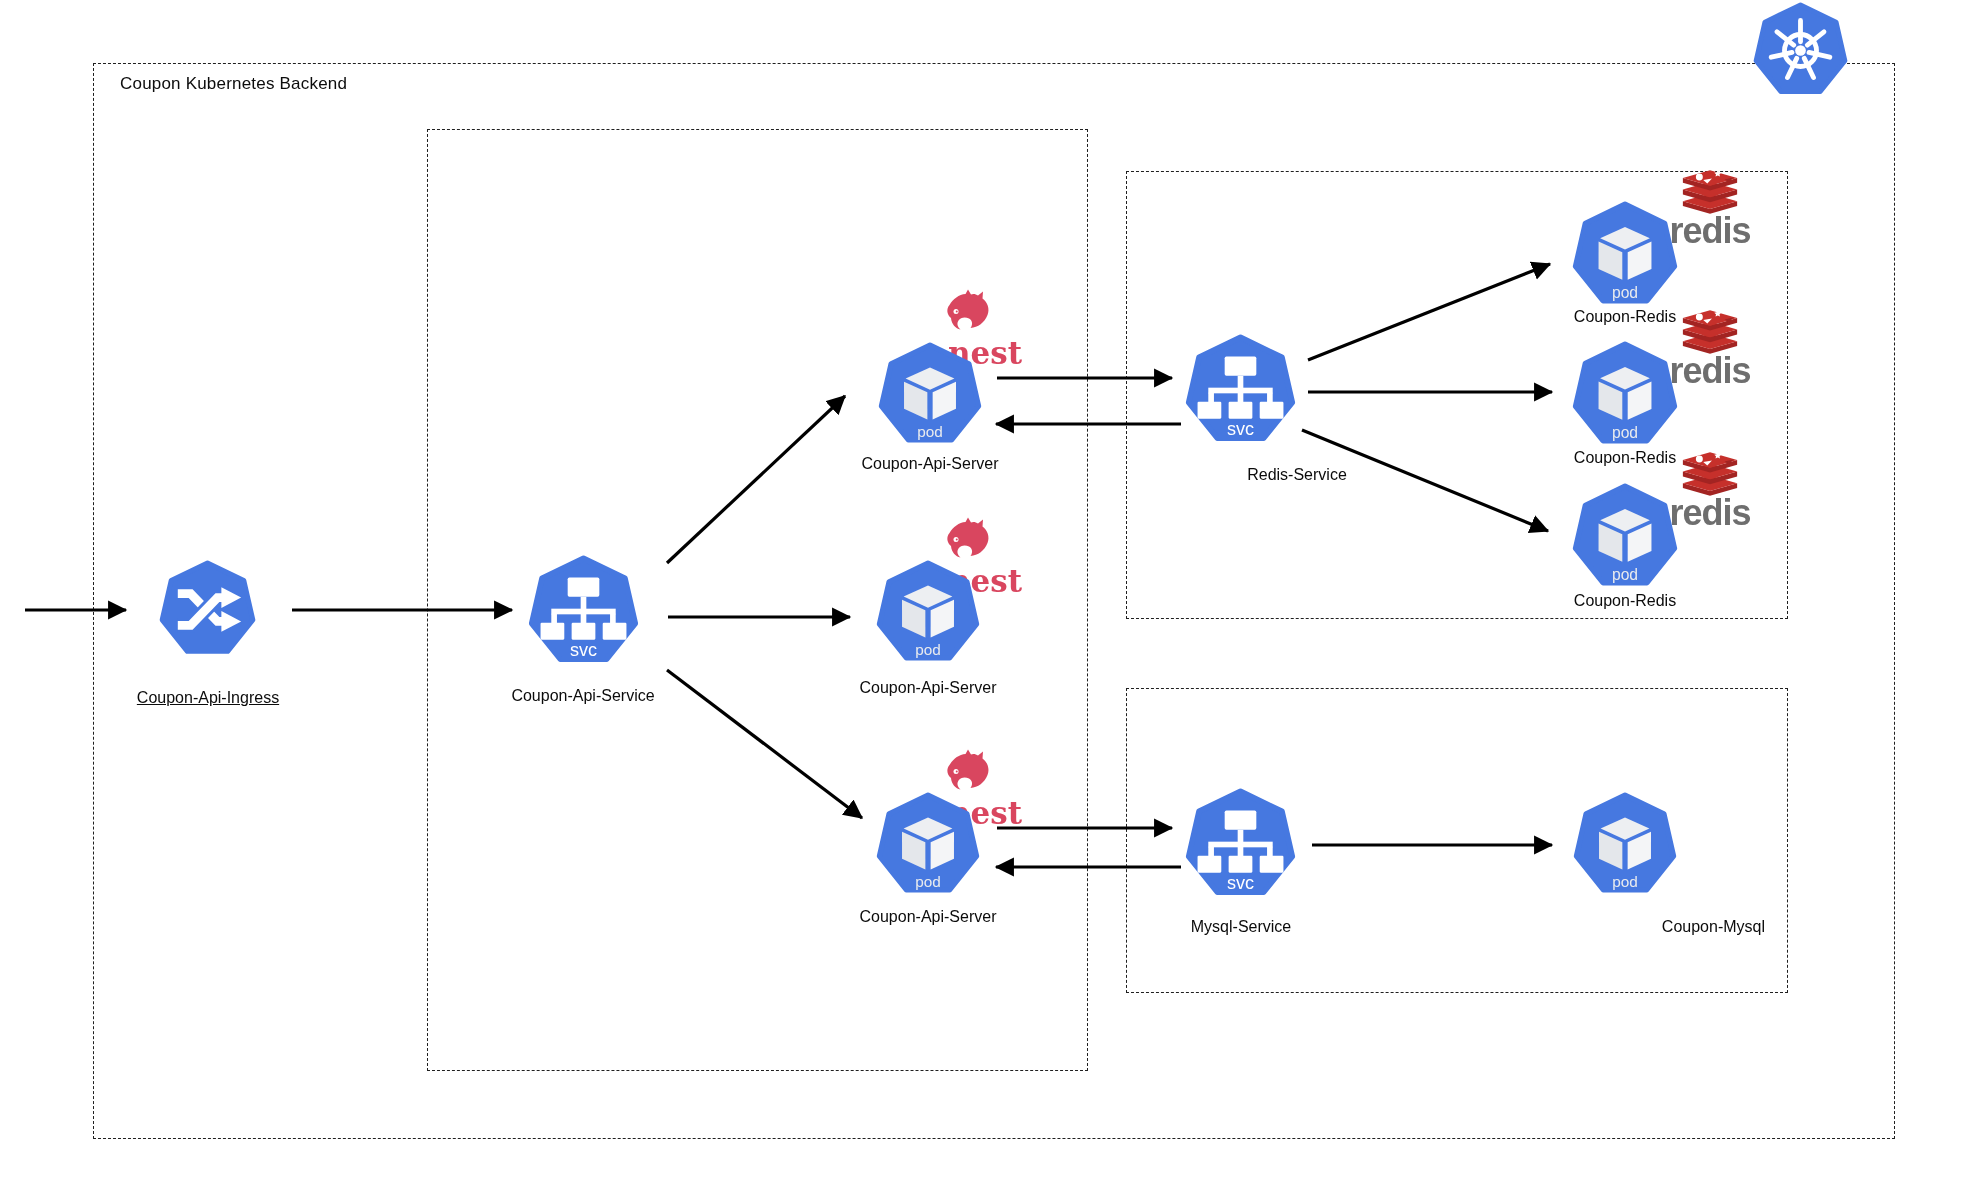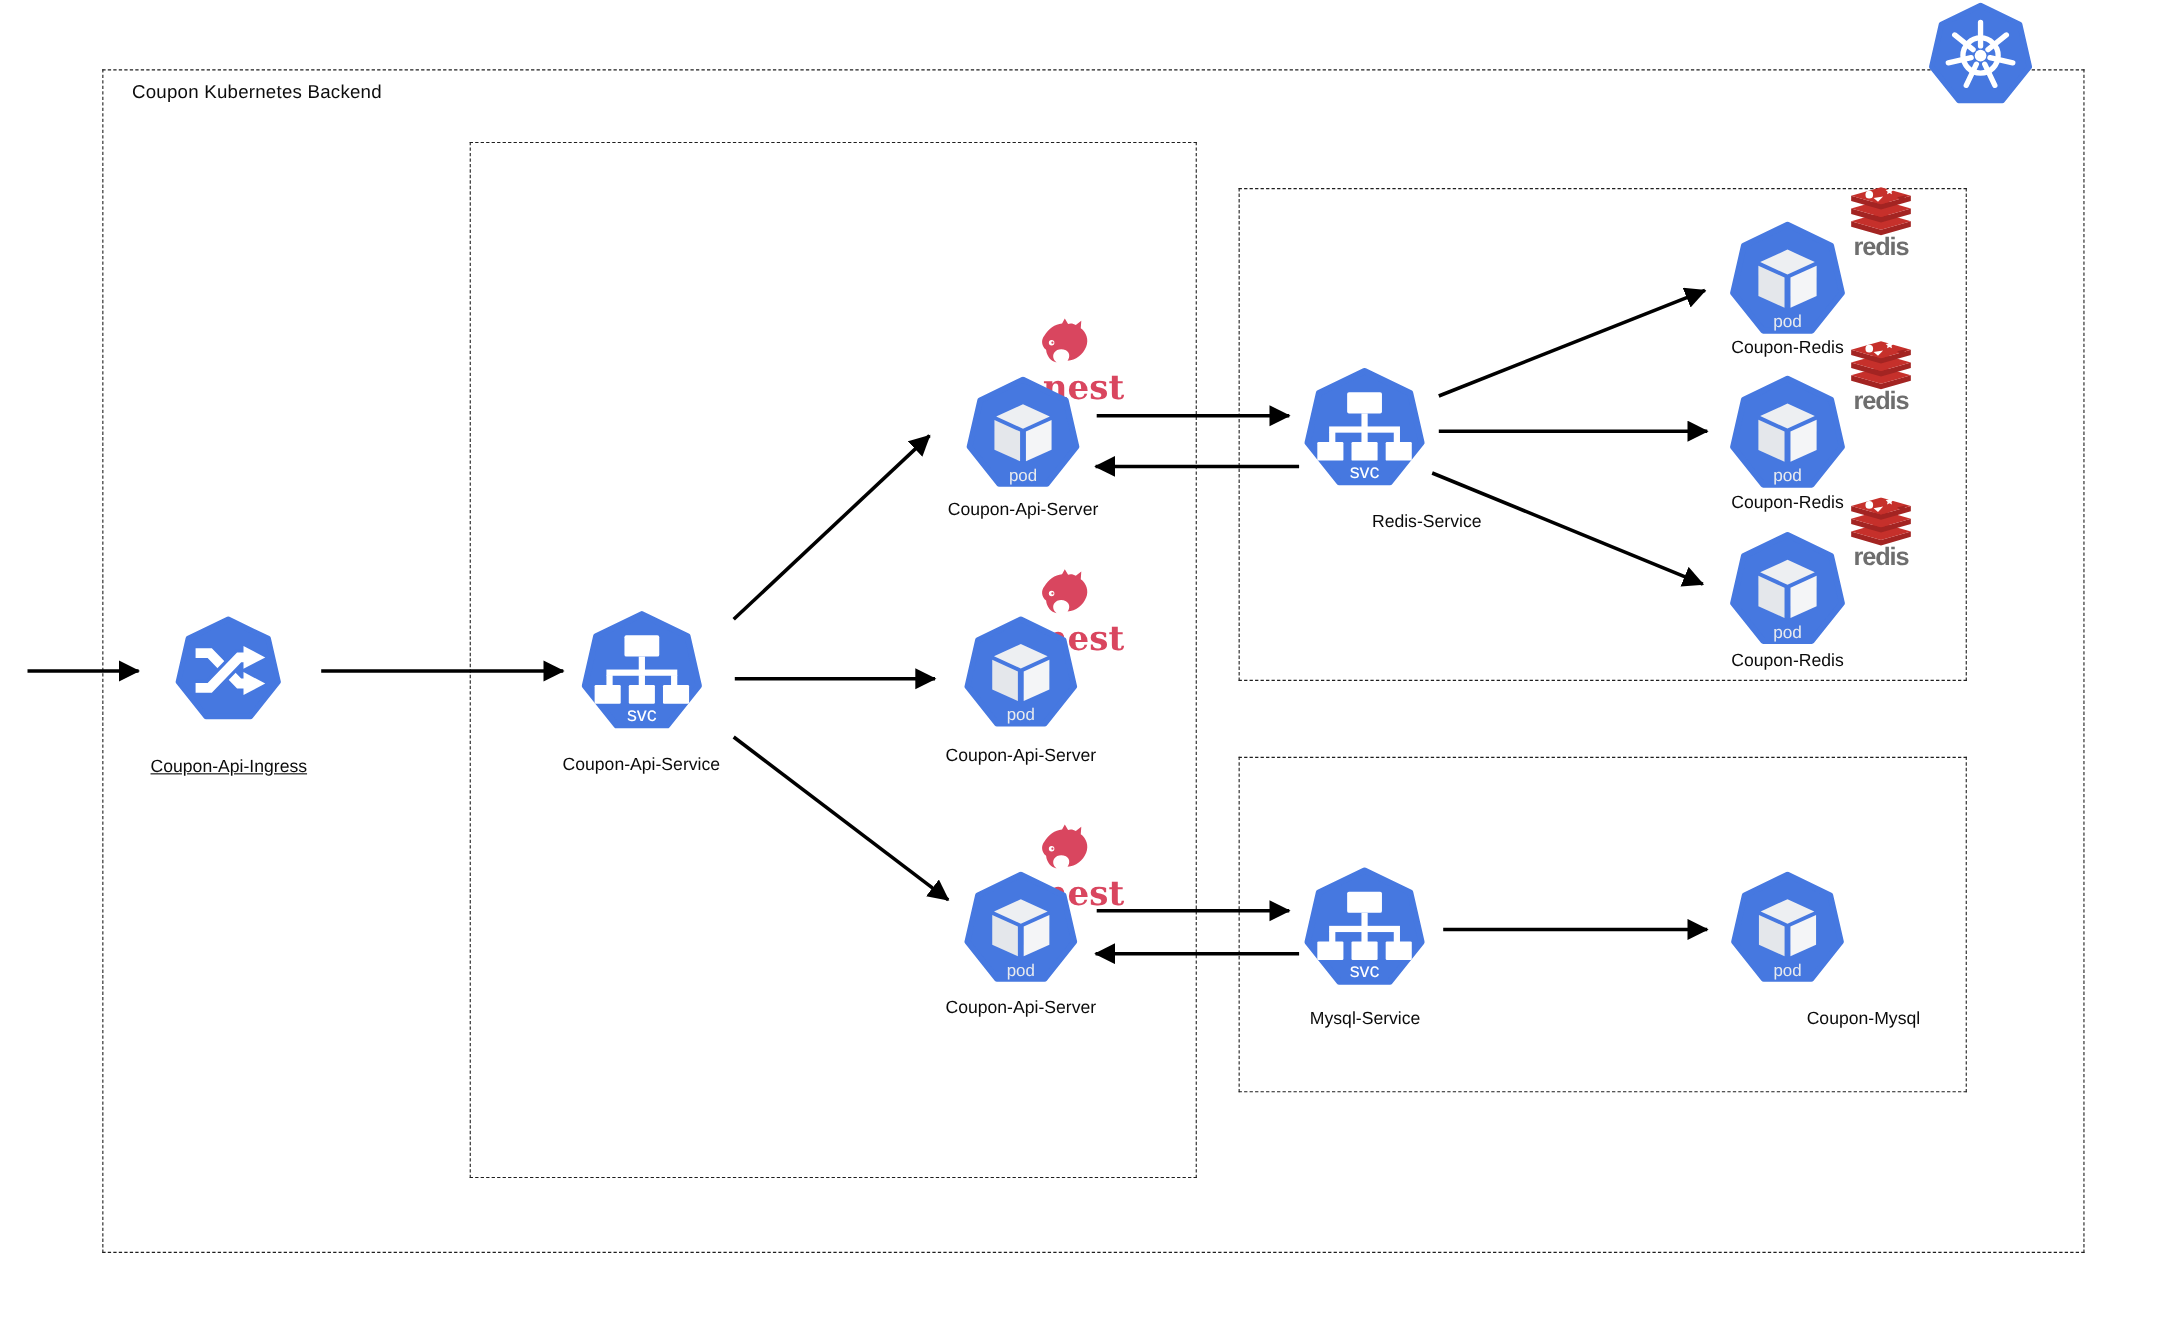--- a/index.html
+++ b/index.html
@@ -18,21 +18,21 @@
   
   .node-icon{position:absolute; z-index:3;}
   .node-label{position:absolute; width:280px; text-align:center; font-size:16px; color:#0b0b0b; z-index:3; white-space:nowrap;}
 
   
   .nest-logo{position:absolute; z-index:3; display:flex; align-items:flex-start;flex-direction:column;}
   .nest-logo .nest-text{font-family:"DejaVu Serif", serif; font-weight:bold; font-size:31px; color:var(--nest-red,#d9465f); margin-left:4px; line-height:1;}
 
   
   .redis-logo{position:absolute; z-index:3; width:84px; display:flex; flex-direction:column; align-items:center;}
-  .redis-logo .redis-text{font-weight:bold; font-size:23px; color:var(--redis-text-gray,#6e6e6e); letter-spacing:-1px; line-height:1; margin-top:-2px;}
+  .redis-logo .redis-text{font-weight:bold; font-size:36px; color:var(--redis-text-gray,#6e6e6e); letter-spacing:-1px; line-height:1; margin-top:-2px;}
 
   .icon-badge{font-family:"Liberation Sans", sans-serif;}
   .defs-holder{position:absolute; width:0; height:0; overflow:hidden;}
 </style>
 </head>
 <body>
 
 <svg class="defs-holder" aria-hidden="true">
   <defs>
     <g id="hept">
@@ -230,15 +230,15 @@
       <use href="#svc-glyph"></use>
     <text class="icon-badge" x="50" y="89" text-anchor="middle" font-size="16" fill="#ffffff">svc</text>
   </svg>
   <div class="node-label" style="left:1101px; top:918px;">Mysql-Service</div>
 
   <svg class="node-icon" viewBox="0 0 100 100" style="left:1572px; top:792px;" width="106" height="106">
     <use href="#hept"></use>
       <use href="#pod-glyph"></use>
     <text class="icon-badge" x="50" y="89.5" text-anchor="middle" font-size="14.5" fill="#E9EBEE">pod</text>
   </svg>
-  <div class="node-label" style="left:1554px; top:918px;">Coupon-Mysql</div>
+  <div class="node-label" style="left:1485px; top:918px;text-align:right;">Coupon-Mysql</div>
 
 </div>
 
 </body></html>

